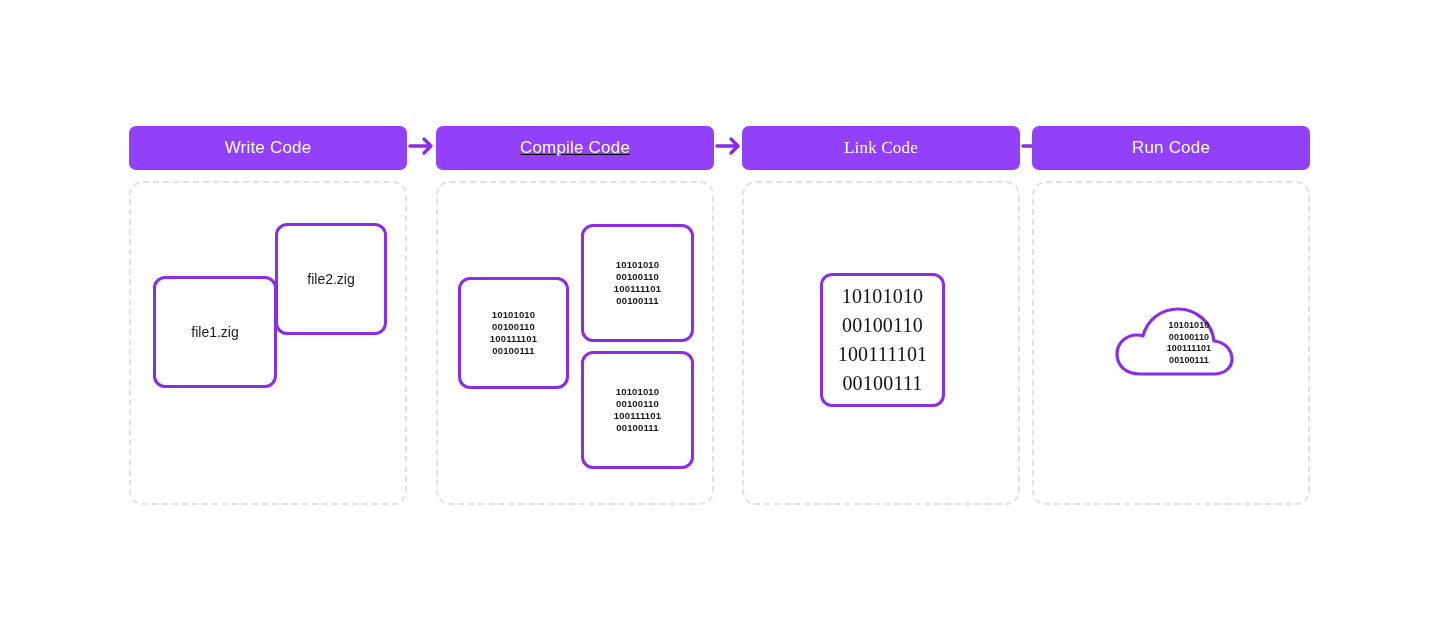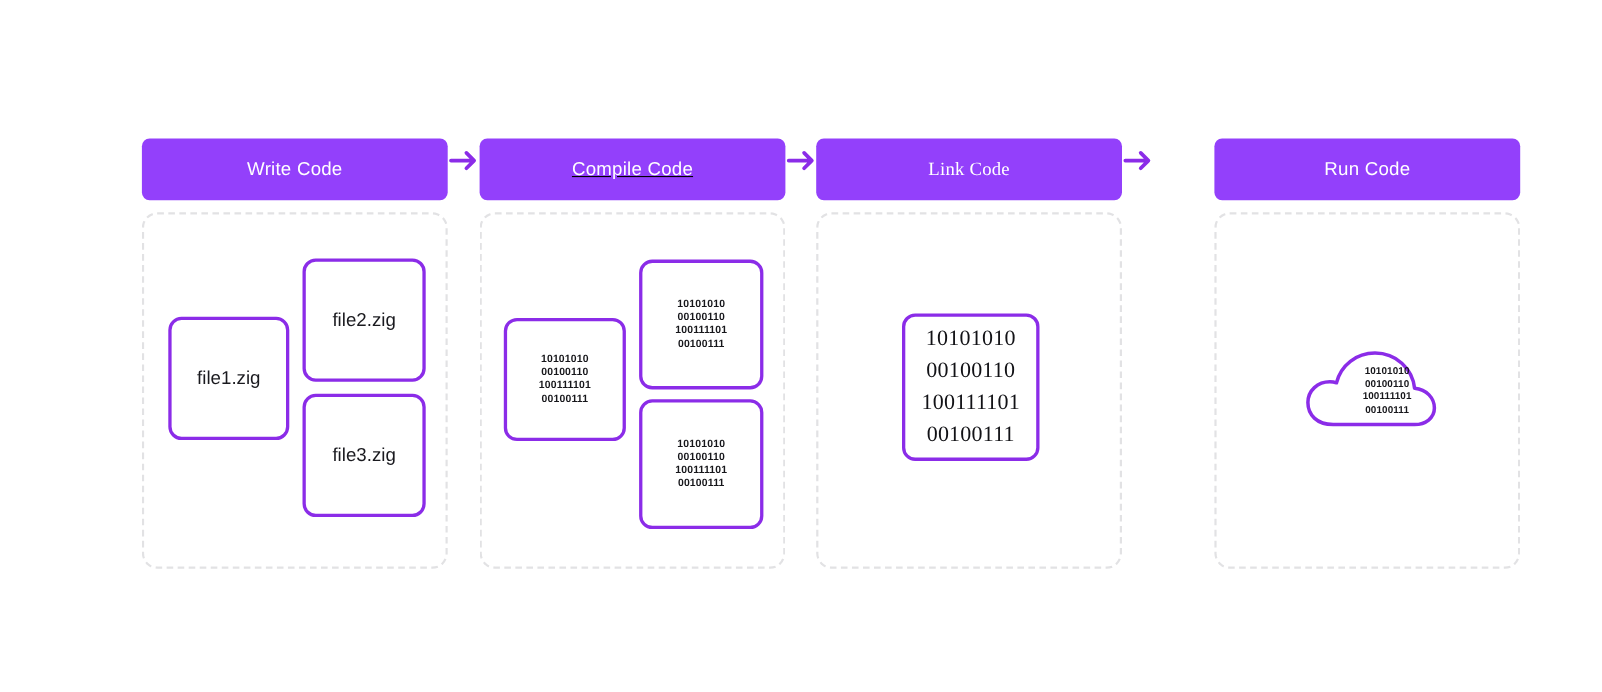--- a/index.html
+++ b/index.html
@@ -25,24 +25,24 @@
 
   
   .stage {
     position: absolute;
     top: 126px;
     width: 278px;
   }
   .stage-0 { left: 129px; }
   .stage-1 { left: 436px; text-decoration: underline; }
   .stage-2 { left: 742px; font-family: Liberation Serif, serif; }
-  .stage-3 { left: 1104px; }
+  .stage-3 { left: 1032px; }
 
   .stage-header {
-    height: 56px;
+    height: 44px;
     border-radius: 7px;
     background: #9340fb;
     color: #ffffff;
     display: flex;
     align-items: center;
     justify-content: center;
     font-size: 17px;
     letter-spacing: .2px;
     box-sizing: border-box;
   }
@@ -75,21 +75,21 @@
     border-radius: 12px;
     background: #ffffff;
     box-sizing: border-box;
     display: flex;
     align-items: center;
     justify-content: center;
     text-align: center;
     color: #15151a;
   }
   .node .label {
-    font-size: 17px;
+    font-size: 14px;
     color: #1a1a1f;
   }
 
   .binary {
     font-size: 9.5px;
     line-height: 1.28;
     color: #17171b;
     letter-spacing: .15px;
     white-space: pre-line;
     font-weight: 600;
@@ -105,21 +105,21 @@
   .binary-cloud {
     font-size: 9px;
     line-height: 1.3;
     color: #17171b;
     letter-spacing: .1px;
     white-space: pre-line;
     font-weight: 600;
   }
 
   
-  .node-a { left: 22px;  top: 93px;  width: 110px; height: 112px; }
+  .node-a { left: 22px;  top: 93px;  width: 124px; height: 112px; }
   .node-b { left: 144px; top: 40px;  width: 112px; height: 112px; }
   .node-c { left: 144px; top: 163px; width: 112px; height: 112px; }
 
   
   .node-a2 { left: 20px;  top: 94px;  width: 111px; height: 112px; }
   .node-b2 { left: 143px; top: 41px;  width: 113px; height: 118px; }
   .node-c2 { left: 143px; top: 168px; width: 113px; height: 118px; }
 
   
   .node-link {
@@ -152,23 +152,20 @@
 <div id="diagram">
 
   <div class="stage stage-0">
     <div class="stage-header">Write Code</div>
     <div class="stage-body">
       <div class="node node-a">
         <span class="label">file1.zig</span>
       </div>
       <div class="node node-b">
         <span class="label">file2.zig</span>
-      </div>
-      <div class="node node-c">
-        <span class="label">file3.zig</span>
       </div>
     </div>
   </div>
 
   <div class="arrow arrow-0">
     <svg width="30" height="26" viewBox="0 0 30 26">
       <path d="M2 13 H23 M16 6 L23 13 L16 20" fill="none" stroke="#8b2ce8" stroke-width="3.4" stroke-linecap="round" stroke-linejoin="round"></path>
     </svg>
   </div>
 

